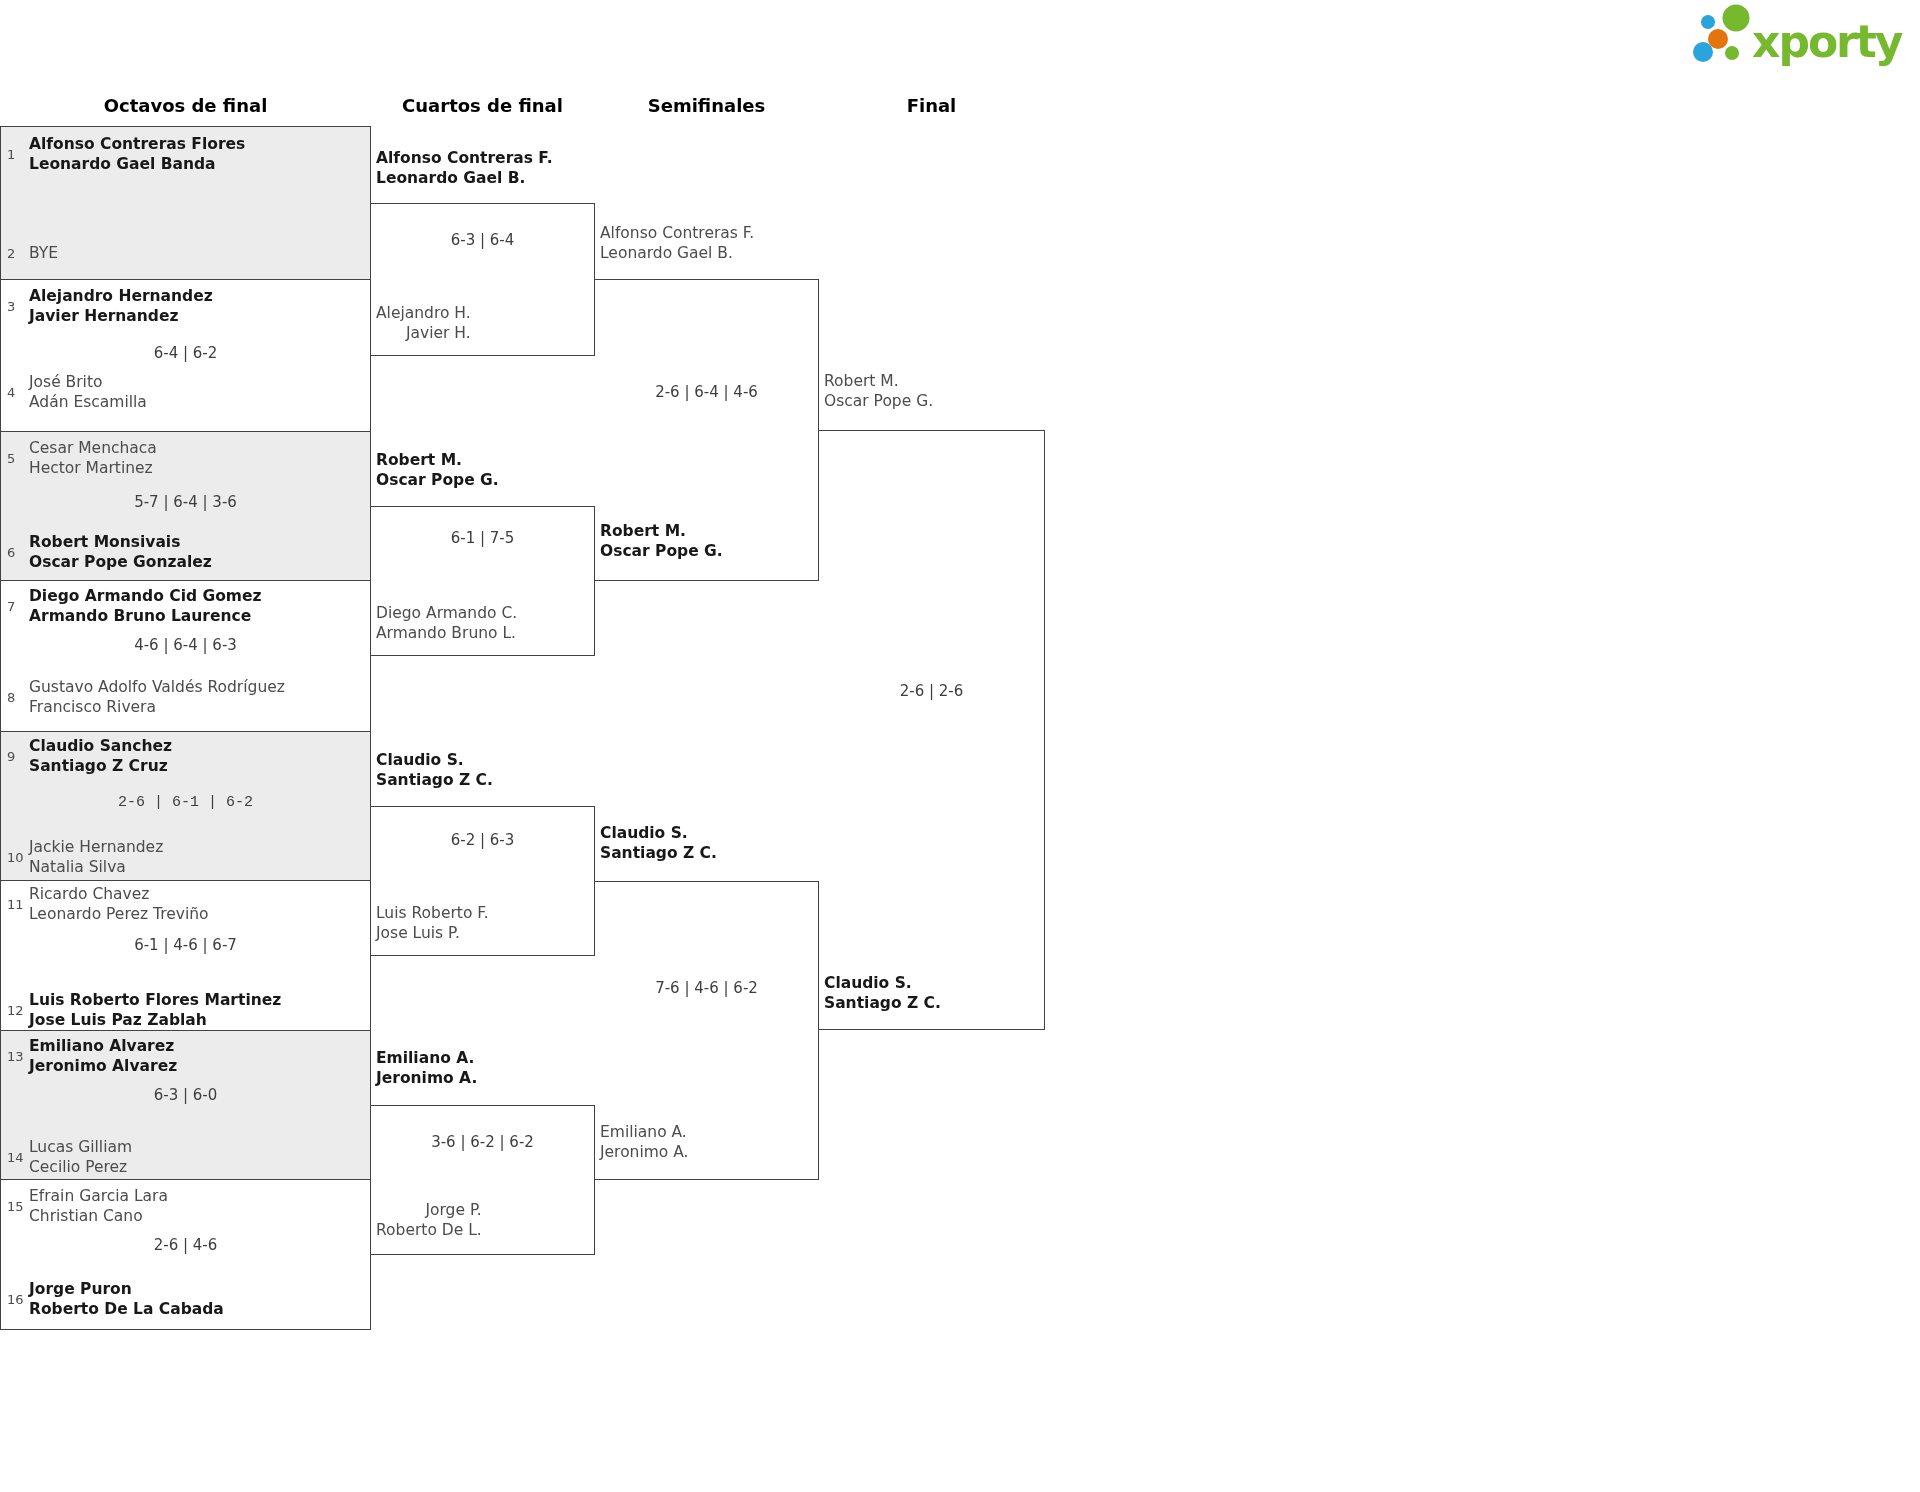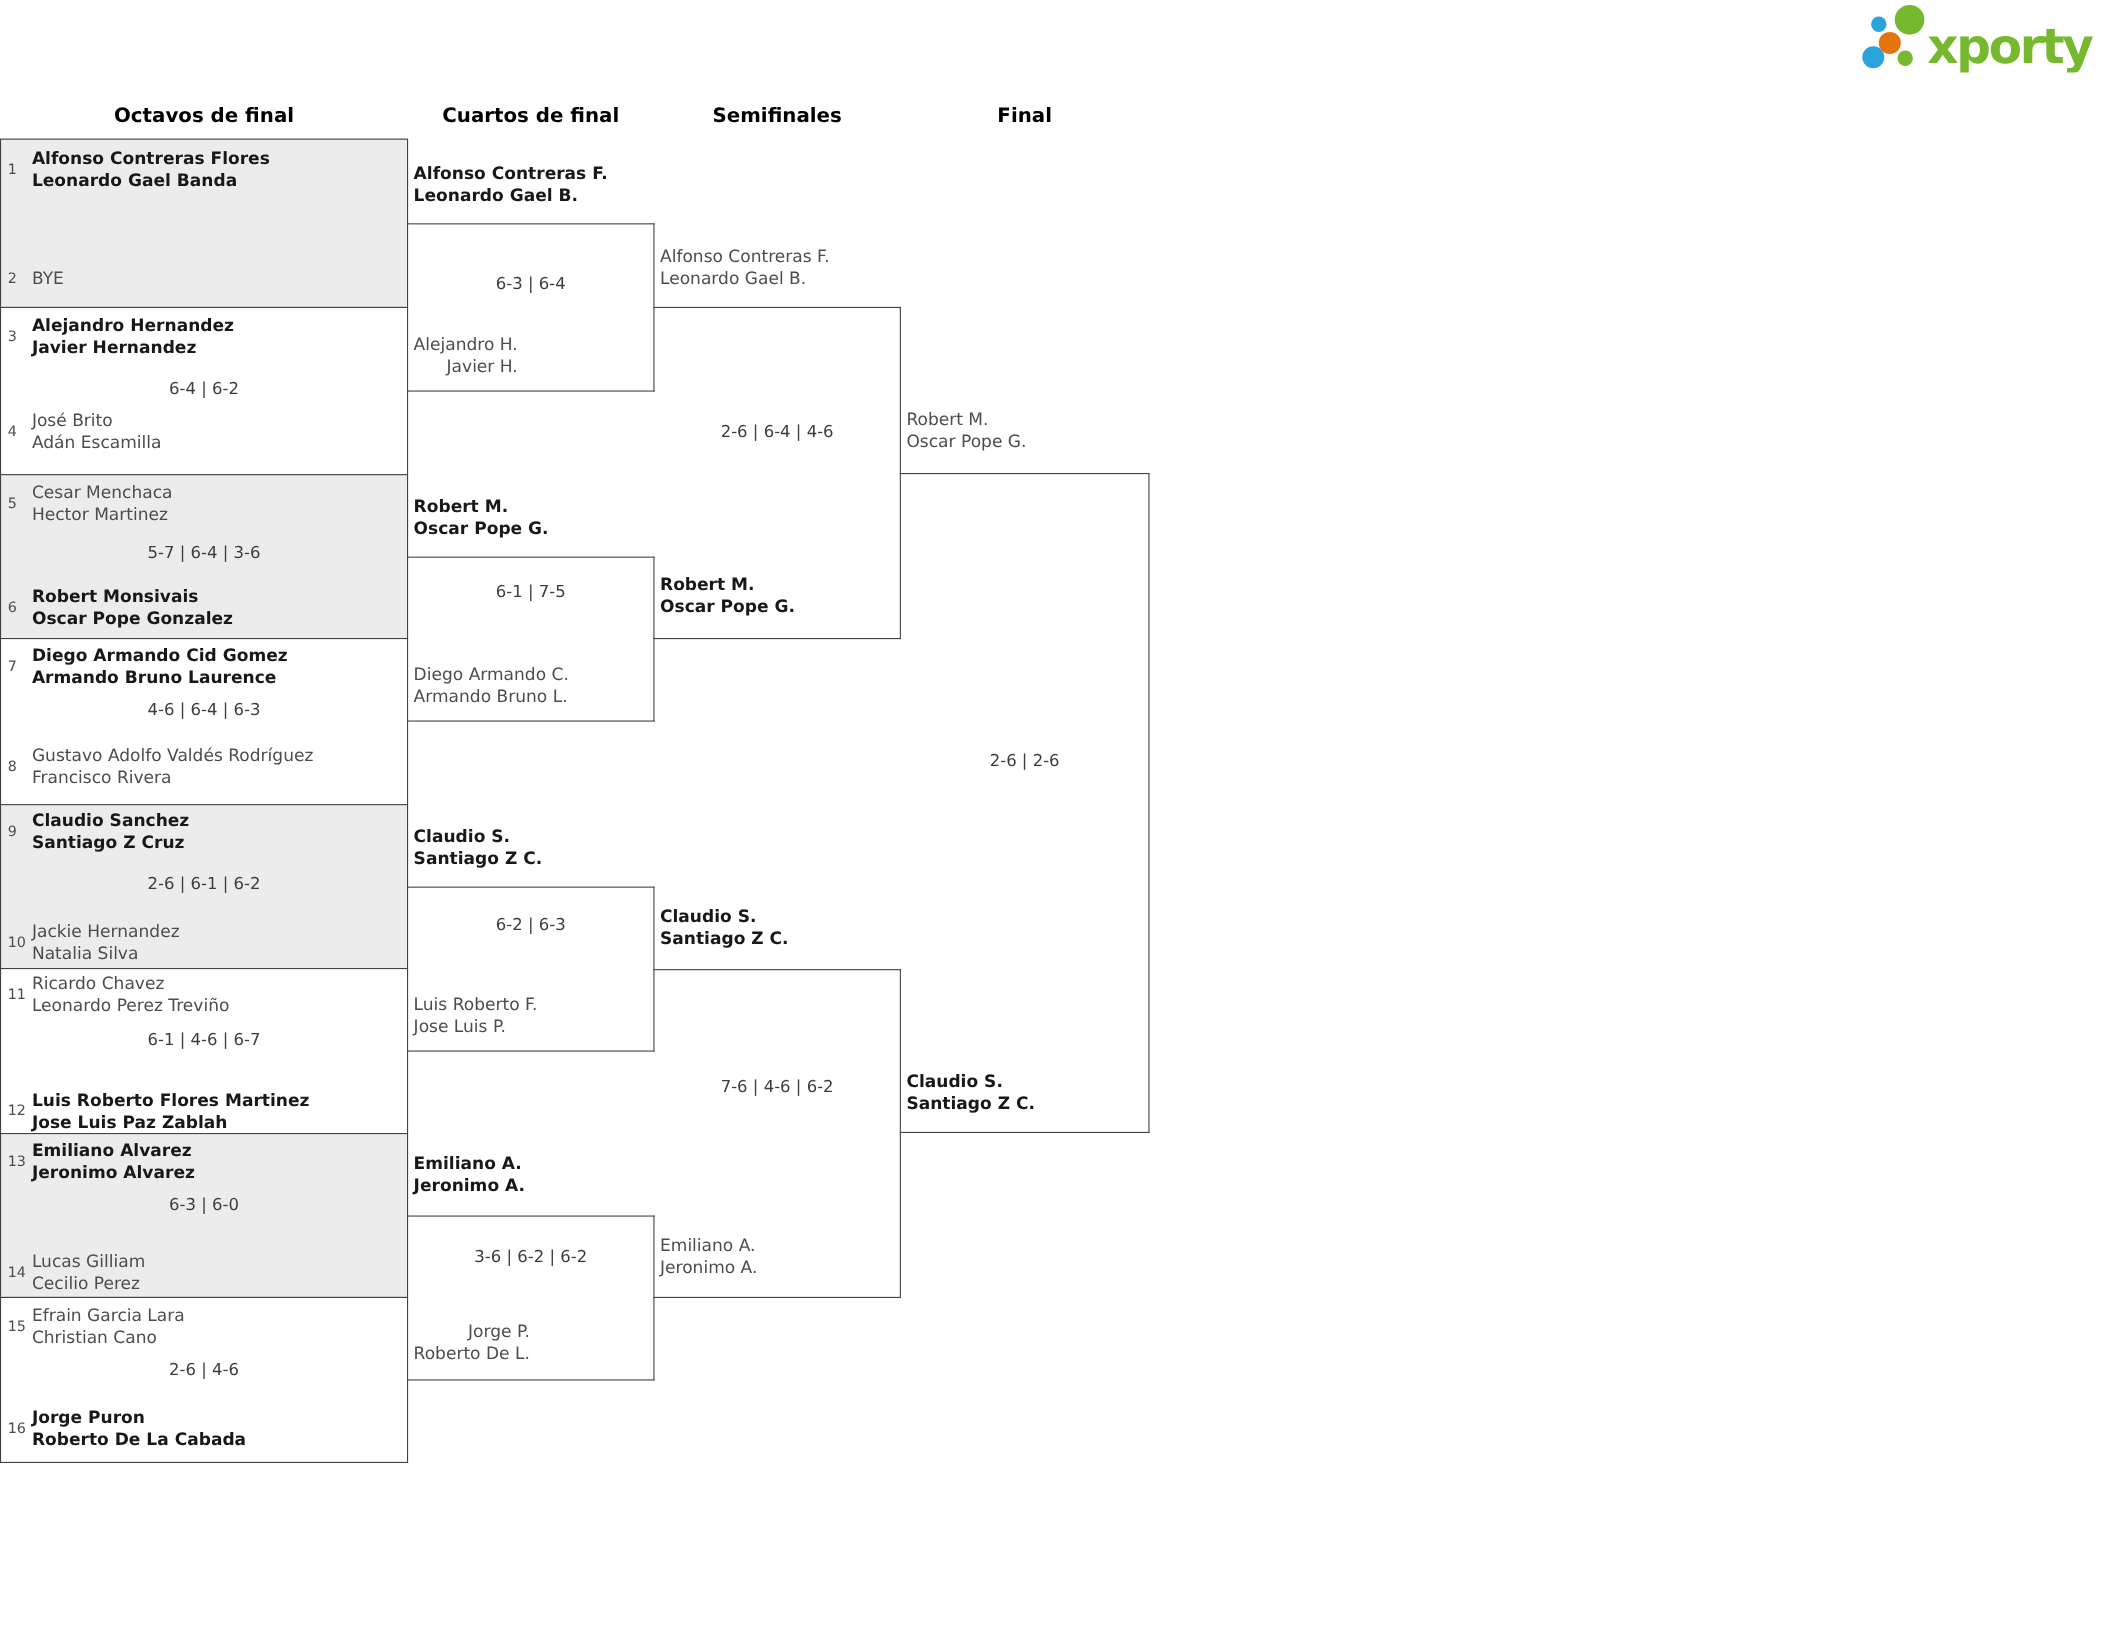--- a/index.html
+++ b/index.html
@@ -135,21 +135,21 @@
     </div>
   </div>
 
   <div class="entry" style="left:4px;top:736px;">
     <span class="seed">9</span>
     <div class="names win">
       <div>Claudio Sanchez</div>
       <div>Santiago Z Cruz</div>
     </div>
   </div>
-  <div class="score" style="left:0;width:371px;top:793px;">2-6 | 6-1 | 6-2</div>
+  <div class="score" style="left:0;width:371px;top:793px;font-family:Liberation Mono, monospace;">2-6 | 6-1 | 6-2</div>
   <div class="entry" style="left:4px;top:837px;">
     <span class="seed">10</span>
     <div class="names">
       <div>Jackie Hernandez</div>
       <div>Natalia Silva</div>
     </div>
   </div>
 
   <div class="entry" style="left:4px;top:884px;">
     <span class="seed">11</span>
@@ -198,21 +198,21 @@
       <div>Roberto De La Cabada</div>
     </div>
   </div>
 
   <div class="entry" style="left:376px;top:148px;">
     <div class="names win">
       <div>Alfonso Contreras F.</div>
       <div>Leonardo Gael B.</div>
     </div>
   </div>
-  <div class="score" style="left:370px;width:225px;top:230px;margin-top:18px;">6-3 | 6-4</div>
+  <div class="score" style="left:370px;width:225px;top:230px;">6-3 | 6-4</div>
   <div class="entry" style="left:376px;top:303px;text-align:right;">
     <div class="names">
       <div>Alejandro H.</div>
       <div>Javier H.</div>
     </div>
   </div>
 
   <div class="entry" style="left:376px;top:450px;">
     <div class="names win">
       <div>Robert M.</div>

